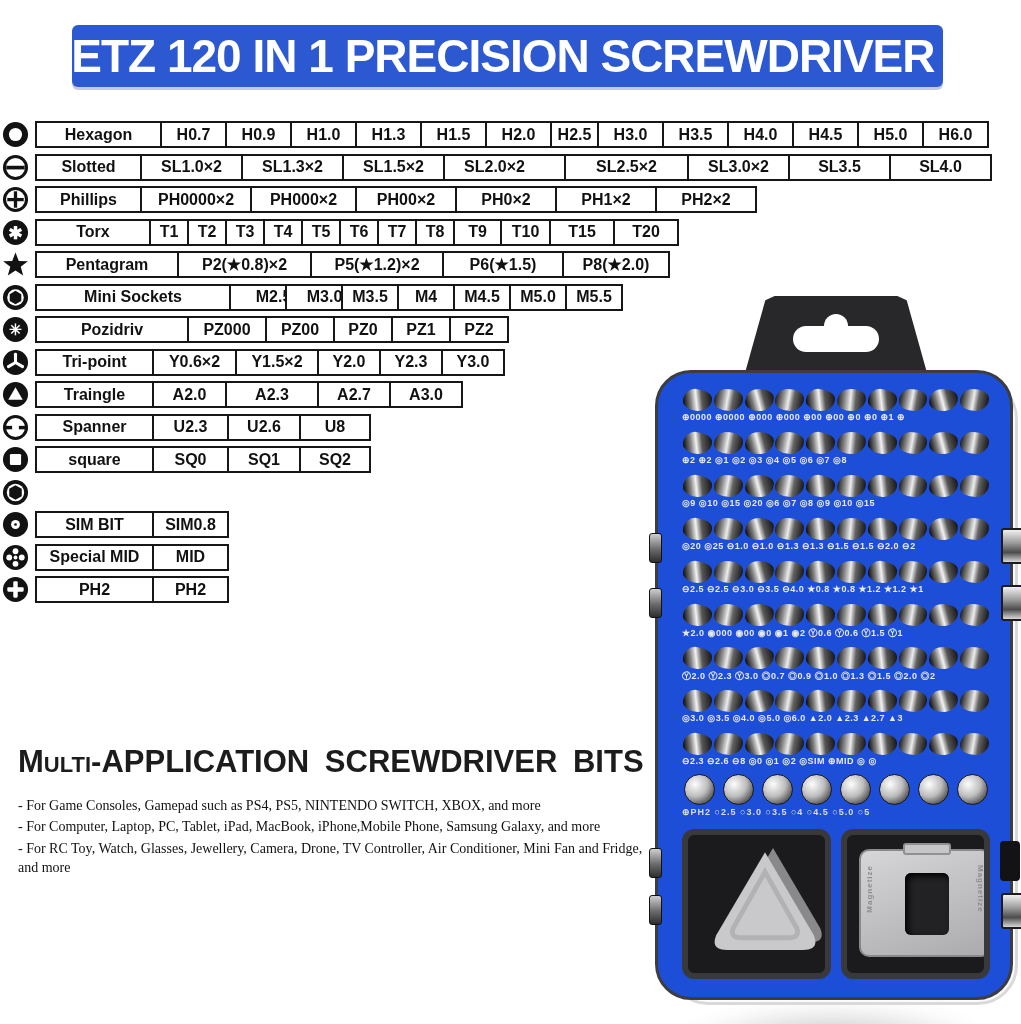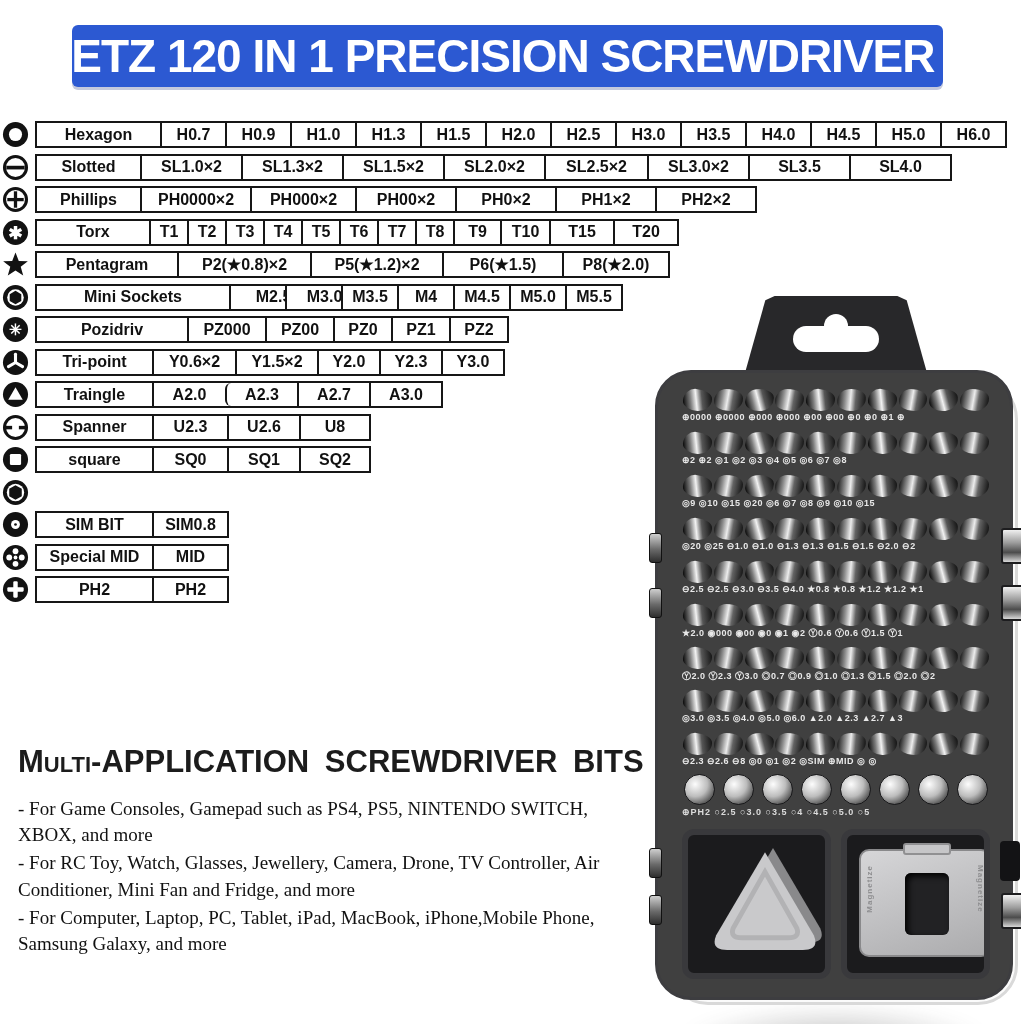--- a/index.html
+++ b/index.html
@@ -23,39 +23,39 @@
   .cell { display:flex; align-items:center; justify-content:center; height:23px;
           font-size:16px; font-weight:700; color:#111; white-space:nowrap;
           border-left:2px solid #161616; overflow:hidden; }
   .cell:first-child { border-left:none; }
 
   
   #features { position:absolute; left:18px; top:744px; width:630px; }
   .features-heading { font-size:31px; font-weight:700; color:#1c1c1c;
                       font-variant:small-caps; letter-spacing:0px; word-spacing:7px;
                       margin-bottom:16px; }
-  .bullet { font-family:"Liberation Serif", serif; font-size:19px; color:#111;
+  .bullet { font-family:"Liberation Serif", serif; font-size:14px; color:#111;
             line-height:1.38; margin-bottom:2px; }
 
   
   #photo { position:absolute; left:648px; top:293px; width:373px; height:731px; }
   .reflection { position:absolute; left:28px; top:710px; width:316px; height:78px;
                 background:radial-gradient(ellipse at center, rgba(40,40,40,.28), rgba(255,255,255,0) 70%);
                 filter:blur(7px); }
   .clear-lid { position:absolute; left:20px; top:86px; width:350px; height:626px;
                border:3px solid #d9d9d9; border-radius:40px; background:#fbfbfb; }
   .hanger { position:absolute; left:95px; top:3px; width:186px; height:84px;
             background:#28282a;
             clip-path:polygon(0 100%, 12% 5%, 17% 0, 83% 0, 88% 5%, 100% 100%); }
   .hang-slot { position:absolute; left:50px; top:30px; width:86px; height:26px;
                border-radius:13px; background:#fff; }
   .hang-slot-bump { position:absolute; left:81px; top:18px; width:24px; height:24px;
                     border-radius:50%; background:#fff; }
   .case { position:absolute; left:7px; top:77px; width:358px; height:630px;
-          background:#404040; border:3px solid #3d3d40; border-radius:36px; }
+          background:#1d4ed8; border:3px solid #3d3d40; border-radius:36px; }
   .case-inner { position:absolute; left:24px; top:16px; width:308px; height:596px; }
   #bit-rows { display:flex; flex-direction:column; gap:8px; }
   .bits-strip { display:flex; height:22px; }
   .bit { flex:1; margin:0 1px; border-radius:45% 60% 50% 55% / 60% 45% 60% 45%;
          background:linear-gradient(100deg,#141414 4%,#8f8f8f 30%,#ececec 47%,#636363 63%,#121212 96%); }
   .bits-strip .bit:nth-child(odd) { transform:rotate(4deg);
          background:linear-gradient(80deg,#0f0f0f 6%,#7c7c7c 28%,#f2f2f2 46%,#565656 64%,#181818 94%); }
   .bits-strip .bit:nth-child(3n) { transform:rotate(-5deg); }
   .bits-label { height:12px; font-size:9px; font-weight:700; color:#e9e9e9;
                 white-space:nowrap; overflow:hidden; letter-spacing:.5px; margin-top:1px; }
@@ -106,21 +106,21 @@
           </svg>
         </span>
         <div class="row-box">
           <div class="cell" style="width: 123px;">Hexagon</div>
           <div class="cell" style="width: 65px;">H0.7</div>
           <div class="cell" style="width: 65px;">H0.9</div>
           <div class="cell" style="width: 65px;">H1.0</div>
           <div class="cell" style="width: 65px;">H1.3</div>
           <div class="cell" style="width: 65px;">H1.5</div>
           <div class="cell" style="width: 65px;">H2.0</div>
-          <div class="cell" style="width: 65px;">H2.5</div>
+          <div class="cell" style="width: 47px;">H2.5</div>
           <div class="cell" style="width: 65px;">H3.0</div>
           <div class="cell" style="width: 65px;">H3.5</div>
           <div class="cell" style="width: 65px;">H4.0</div>
           <div class="cell" style="width: 65px;">H4.5</div>
           <div class="cell" style="width: 65px;">H5.0</div>
           <div class="cell" style="width: 65px;">H6.0</div>
         </div>
       </div>
       <div class="bit-row">
         <span class="row-icon">
@@ -128,21 +128,21 @@
             <circle cx="14" cy="14" r="11.4" fill="#fff" stroke="#121212" stroke-width="3.2"></circle>
             <rect x="4.5" y="12.2" width="19" height="3.8" fill="#121212"></rect>
           </svg>
         </span>
         <div class="row-box">
           <div class="cell" style="width: 103px;">Slotted</div>
           <div class="cell" style="width: 101px;">SL1.0×2</div>
           <div class="cell" style="width: 101px;">SL1.3×2</div>
           <div class="cell" style="width: 101px;">SL1.5×2</div>
           <div class="cell" style="width: 101px;">SL2.0×2</div>
-          <div class="cell" style="width: 103px;">SL2.5×2</div>
+          <div class="cell" style="width: 123px; margin-left: 20px;">SL2.5×2</div>
           <div class="cell" style="width: 101px;">SL3.0×2</div>
           <div class="cell" style="width: 101px;">SL3.5</div>
           <div class="cell" style="width: 101px;">SL4.0</div>
         </div>
       </div>
       <div class="bit-row">
         <span class="row-icon">
           <svg viewBox="0 0 28 28">
             <circle cx="14" cy="14" r="11.4" fill="#fff" stroke="#121212" stroke-width="3.2"></circle>
             <rect x="5.5" y="12.4" width="17" height="3.4" fill="#121212"></rect>
@@ -254,21 +254,21 @@
       <div class="bit-row">
         <span class="row-icon">
           <svg viewBox="0 0 28 28">
             <circle cx="14" cy="14" r="13" fill="#121212"></circle>
             <path d="M14 6.5 L21.5 19.5 L6.5 19.5 Z" fill="#fff"></path>
           </svg>
         </span>
         <div class="row-box">
           <div class="cell" style="width: 115px;">Traingle</div>
           <div class="cell" style="width: 73px;">A2.0</div>
-          <div class="cell" style="width: 72px; border-radius: 6px;">A2.3</div>
+          <div class="cell" style="width: 92px;">A2.3</div>
           <div class="cell" style="width: 72px;">A2.7</div>
           <div class="cell" style="width: 72px;">A3.0</div>
         </div>
       </div>
       <div class="bit-row">
         <span class="row-icon">
           <svg viewBox="0 0 28 28">
             <circle cx="14" cy="14" r="11.4" fill="#fff" stroke="#121212" stroke-width="3.2"></circle>
             <rect x="2.5" y="12.3" width="8" height="3.6" fill="#121212"></rect>
             <rect x="17.5" y="12.3" width="8" height="3.6" fill="#121212"></rect>
@@ -347,22 +347,22 @@
           <div class="cell" style="width: 115px;">PH2</div>
           <div class="cell" style="width: 75px;">PH2</div>
         </div>
       </div>
     </div>
 
   <div id="features">
     <div class="features-heading">Multi-APPLICATION SCREWDRIVER BITS</div>
     <div id="bullets">
         <div class="bullet">- For Game Consoles, Gamepad such as PS4, PS5, NINTENDO SWITCH, XBOX, and more</div>
+        <div class="bullet">- For Computer, Laptop, PC, Tablet, iPad, MacBook, iPhone,Mobile Phone, Samsung Galaxy, and more</div>
         <div class="bullet">- For RC Toy, Watch, Glasses, Jewellery, Camera, Drone, TV Controller, Air Conditioner, Mini Fan and Fridge, and more</div>
-        <div class="bullet">- For Computer, Laptop, PC, Tablet, iPad, MacBook, iPhone,Mobile Phone, Samsung Galaxy, and more</div>
       </div>
   </div>
 
   <div id="photo">
     <div class="reflection"></div>
     <div class="clear-lid"></div>
     <div class="hanger">
       <div class="hang-slot-bump"></div>
       <div class="hang-slot"></div>
     </div>

